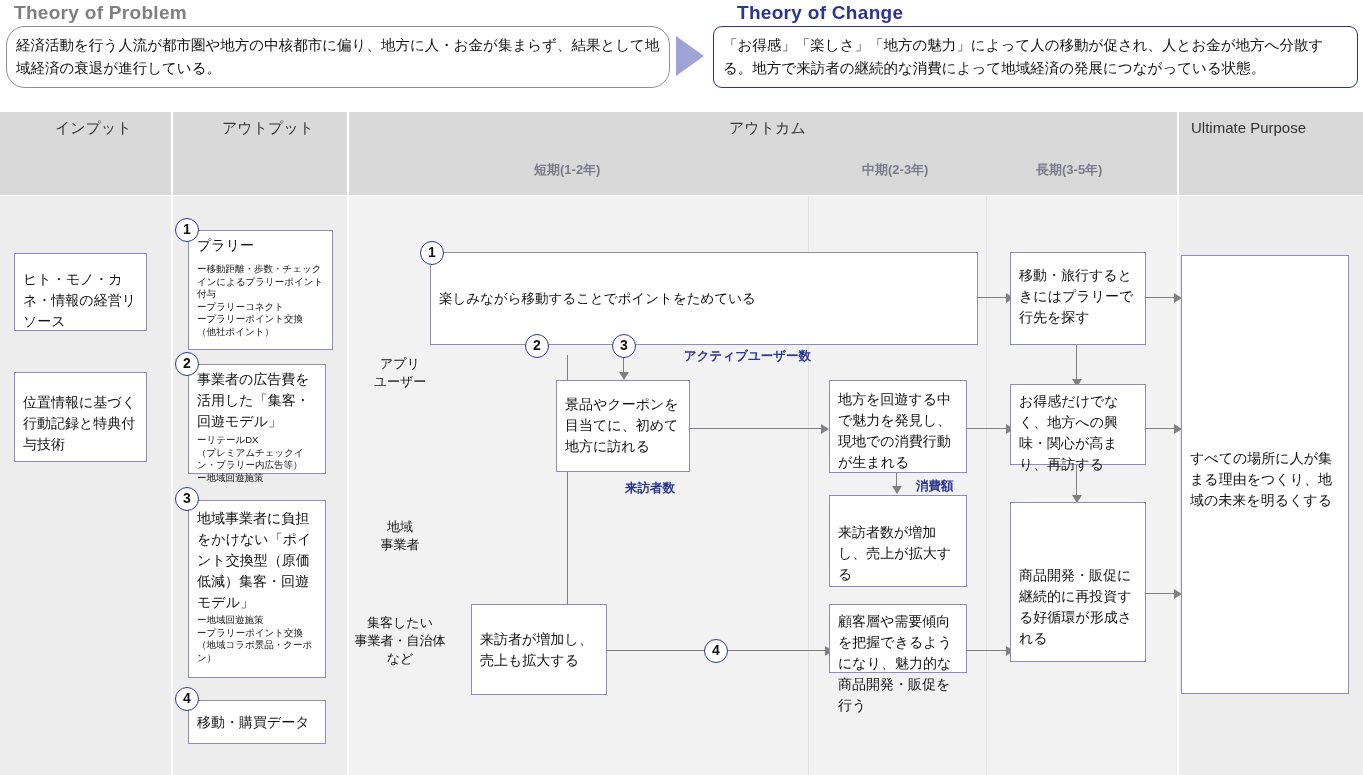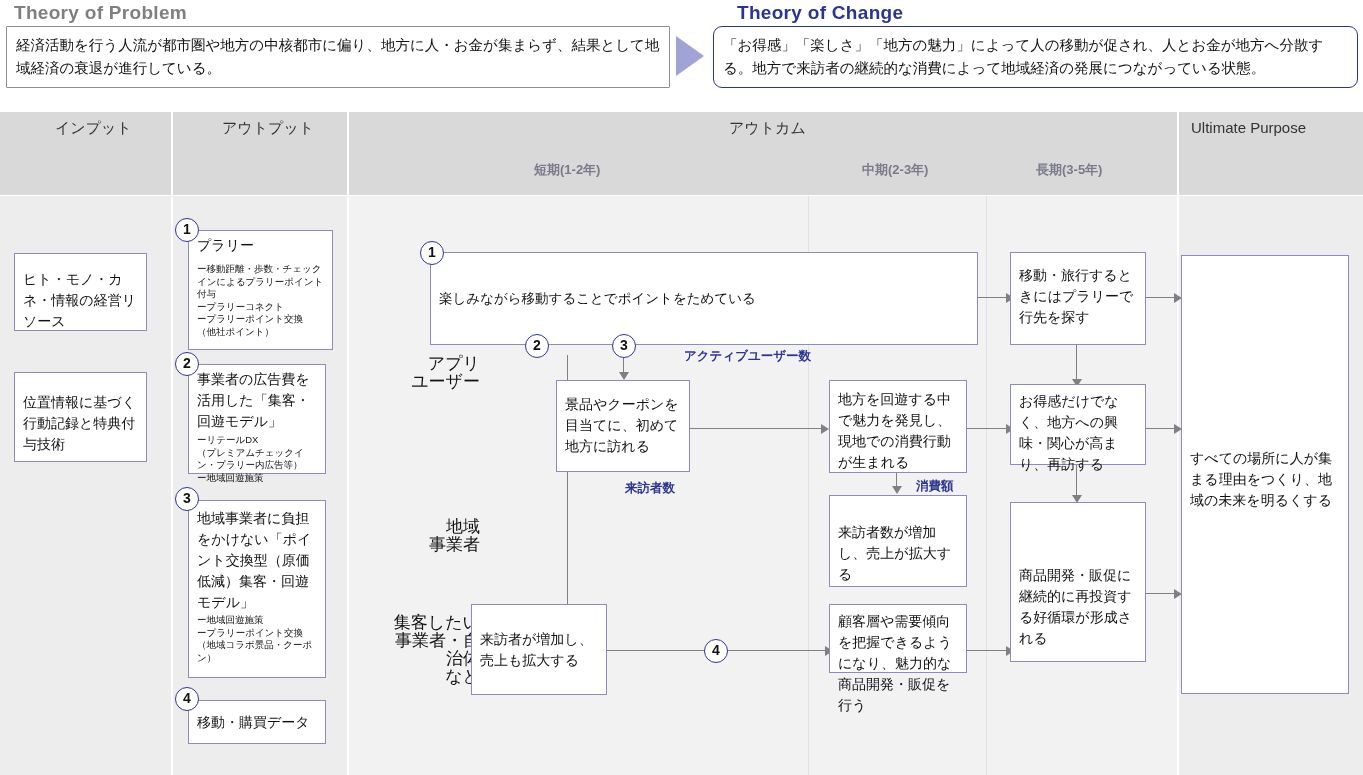--- a/index.html
+++ b/index.html
@@ -9,21 +9,21 @@
     font-family:"Liberation Sans","DejaVu Sans",sans-serif;
     overflow:hidden;
     position:relative;
     color:#111;
   }
   .root{position:absolute;left:0;top:0;width:1363px;height:775px;}
 
   
   .tp-title{position:absolute;left:14px;top:2px;font-size:19px;font-weight:bold;color:#7f7f7f;letter-spacing:.3px;}
   .toc-title{position:absolute;left:737px;top:2px;font-size:19px;font-weight:bold;color:#2b3590;letter-spacing:.3px;}
-  .tp-box{position:absolute;left:6px;top:26px;width:664px;height:62px;border:1.4px solid #8f8f8f;border-radius:1px;background:#fff;box-sizing:border-box;}
+  .tp-box{position:absolute;left:6px;top:26px;width:664px;height:62px;border:1.4px solid #8f8f8f;border-radius:19px;background:#fff;box-sizing:border-box;}
   .toc-box{position:absolute;left:713px;top:26px;width:645px;height:62px;border:1.4px solid #2b3590;border-radius:9px;background:#fff;box-sizing:border-box;}
   .bx-txt{position:absolute;left:9px;top:7px;right:7px;font-size:14.5px;line-height:23px;color:#111;}
   .tri{position:absolute;left:676px;top:36px;width:0;height:0;
        border-top:20px solid transparent;border-bottom:20px solid transparent;border-left:28px solid #9fa3d6;}
 
   
   .hdr{position:absolute;left:0;top:112px;width:1363px;height:83px;background:#d9d9d9;}
   .hdr-sep{position:absolute;top:112px;width:2px;height:83px;background:#ffffff;}
   .hdr-lbl{position:absolute;font-size:15px;color:#333;white-space:nowrap;}
   .hdr-sub{position:absolute;font-size:13px;font-weight:bold;color:#7a7a8a;white-space:nowrap;}
@@ -38,21 +38,21 @@
   
   .node{position:absolute;box-sizing:border-box;background:#ffffff;border:1.4px solid #8b8bc0;}
   .node .t{position:absolute;left:8px;right:6px;font-size:14px;line-height:21px;color:#111;}
   .node .sub{position:absolute;left:8px;right:4px;font-size:9.5px;line-height:12.5px;color:#111;white-space:pre-line;}
 
   
   .circ{position:absolute;width:22px;height:22px;border-radius:50%;border:1.6px solid #2b3590;
         background:#fff;color:#111;font-size:14px;font-weight:bold;line-height:20px;text-align:center;z-index:9;}
 
   
-  .actor{position:absolute;font-size:17px;line-height:18px;color:#111;text-align:right;width:96px;margin-left:32px;}
+  .actor{position:absolute;font-size:13px;line-height:18px;color:#111;text-align:center;width:96px;}
 
   
   .kpi{position:absolute;font-size:12.5px;font-weight:bold;color:#2b3590;white-space:nowrap;}
   .lng{position:absolute;background:#808080;}
   .ahr{position:absolute;width:0;height:0;border-top:5px solid transparent;border-bottom:5px solid transparent;border-left:8px solid #808080;}
   .ahd{position:absolute;width:0;height:0;border-left:5px solid transparent;border-right:5px solid transparent;border-top:8px solid #808080;}
 </style>
 </head>
 <body>
 

